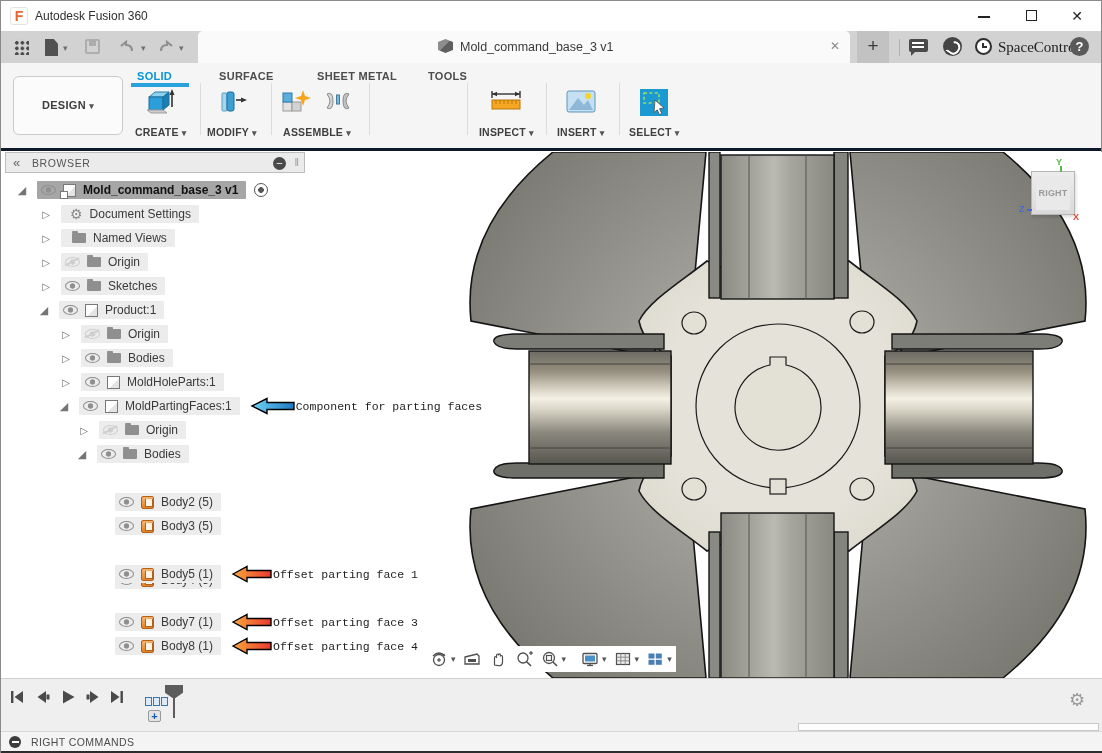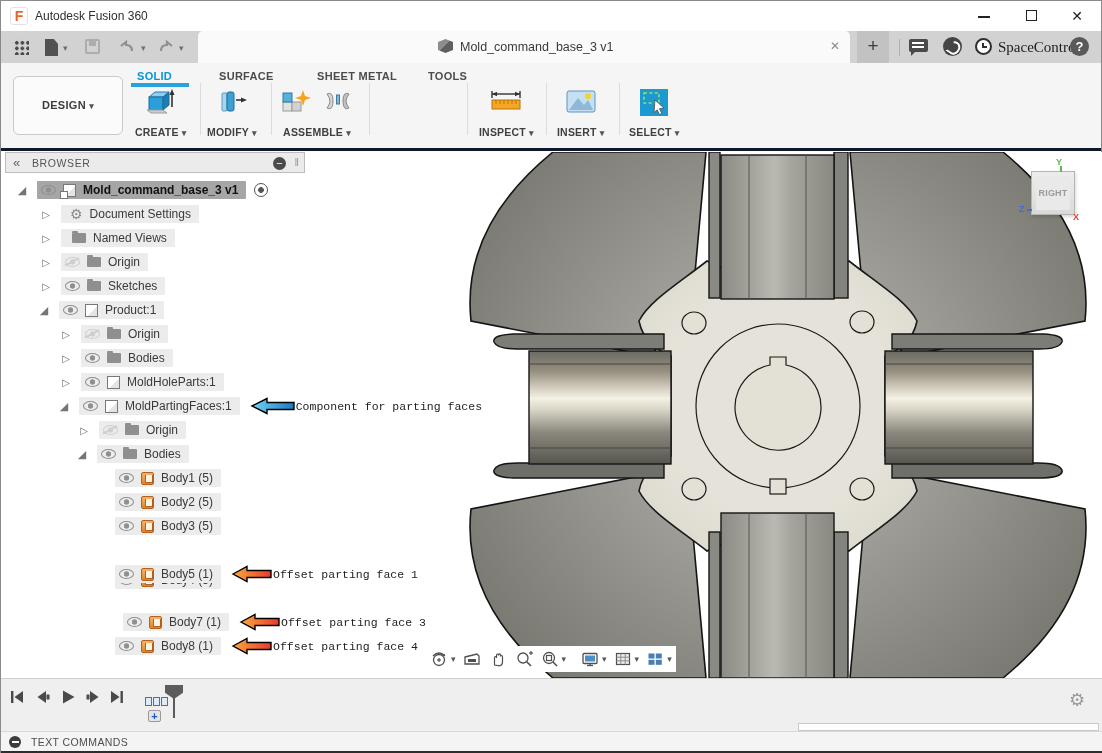--- a/index.html
+++ b/index.html
@@ -462,28 +462,20 @@
   </div>
   <div class="trow" style="top:442px">
     <span class="tsp" style="width:66px"></span>
     <span class="tri filled">◢</span>
     <span class="pill">
         <span class="eye"></span>
         <span class="folder"></span>
         <span class="tlabel">Bodies</span>
       </span>
   </div>
-  <div class="trow" style="top:466px">
-    <span class="tsp" style="width:106px"></span>
-    <span class="pill" style="margin-left:0">
-        <span class="eye"></span>
-        <span class="bodyic"></span>
-        <span class="tlabel">Body1 (5)</span>
-      </span>
-  </div>
   <div class="trow" style="top:490px">
     <span class="tsp" style="width:106px"></span>
     <span class="pill" style="margin-left:0">
         <span class="eye"></span>
         <span class="bodyic"></span>
         <span class="tlabel">Body2 (5)</span>
       </span>
   </div>
   <div class="trow" style="top:514px">
     <span class="tsp" style="width:106px"></span>
@@ -514,21 +506,21 @@
             <stop offset="0" stop-color="#f9a83c"></stop>
             <stop offset="1" stop-color="#e93a2e"></stop>
           </linearGradient>
         </defs>
       <polygon points="2,9 16,1.5 16,5.5 40,5.5 40,12.5 16,12.5 16,16.5" fill="url(#orgarr)" stroke="#000" stroke-width="1.4"></polygon>
     </svg>
     <span class="anntext">Offset parting face 1</span>
   </div>
   <div class="trow" style="top:610px">
     <span class="tsp" style="width:106px"></span>
-    <span class="pill" style="margin-left:8px">
+    <span class="pill" style="margin-left:0">
         <span class="eye"></span>
         <span class="bodyic"></span>
         <span class="tlabel">Body7 (1)</span>
       </span>
     <svg class="annarrow" width="42" height="18">
         <polygon points="2,9 16,1.5 16,5.5 40,5.5 40,12.5 16,12.5 16,16.5" fill="url(#orgarr)" stroke="#000" stroke-width="1.4"></polygon>
       </svg>
     <span class="anntext">Offset parting face 3</span>
   </div>
   <div class="trow" style="top:634px">
@@ -641,17 +633,17 @@
     <span class="feat-sq" style="left:160px"></span>
     <span class="tl-stem"></span>
     <span class="tl-marker"></span>
     <span class="tl-plus">+</span>
     <span class="tl-gear">⚙</span>
     <span class="tl-scroll"></span>
   </div>
 
   <div class="statusbar">
     <span class="st-circle"></span>
-    <span class="st-label">TEXT COMMANDS</span>
+    <span class="st-label">RIGHT COMMANDS</span>
   </div>
   <div class="bottomedge"></div>
 
 </div>
 
 </body></html>

